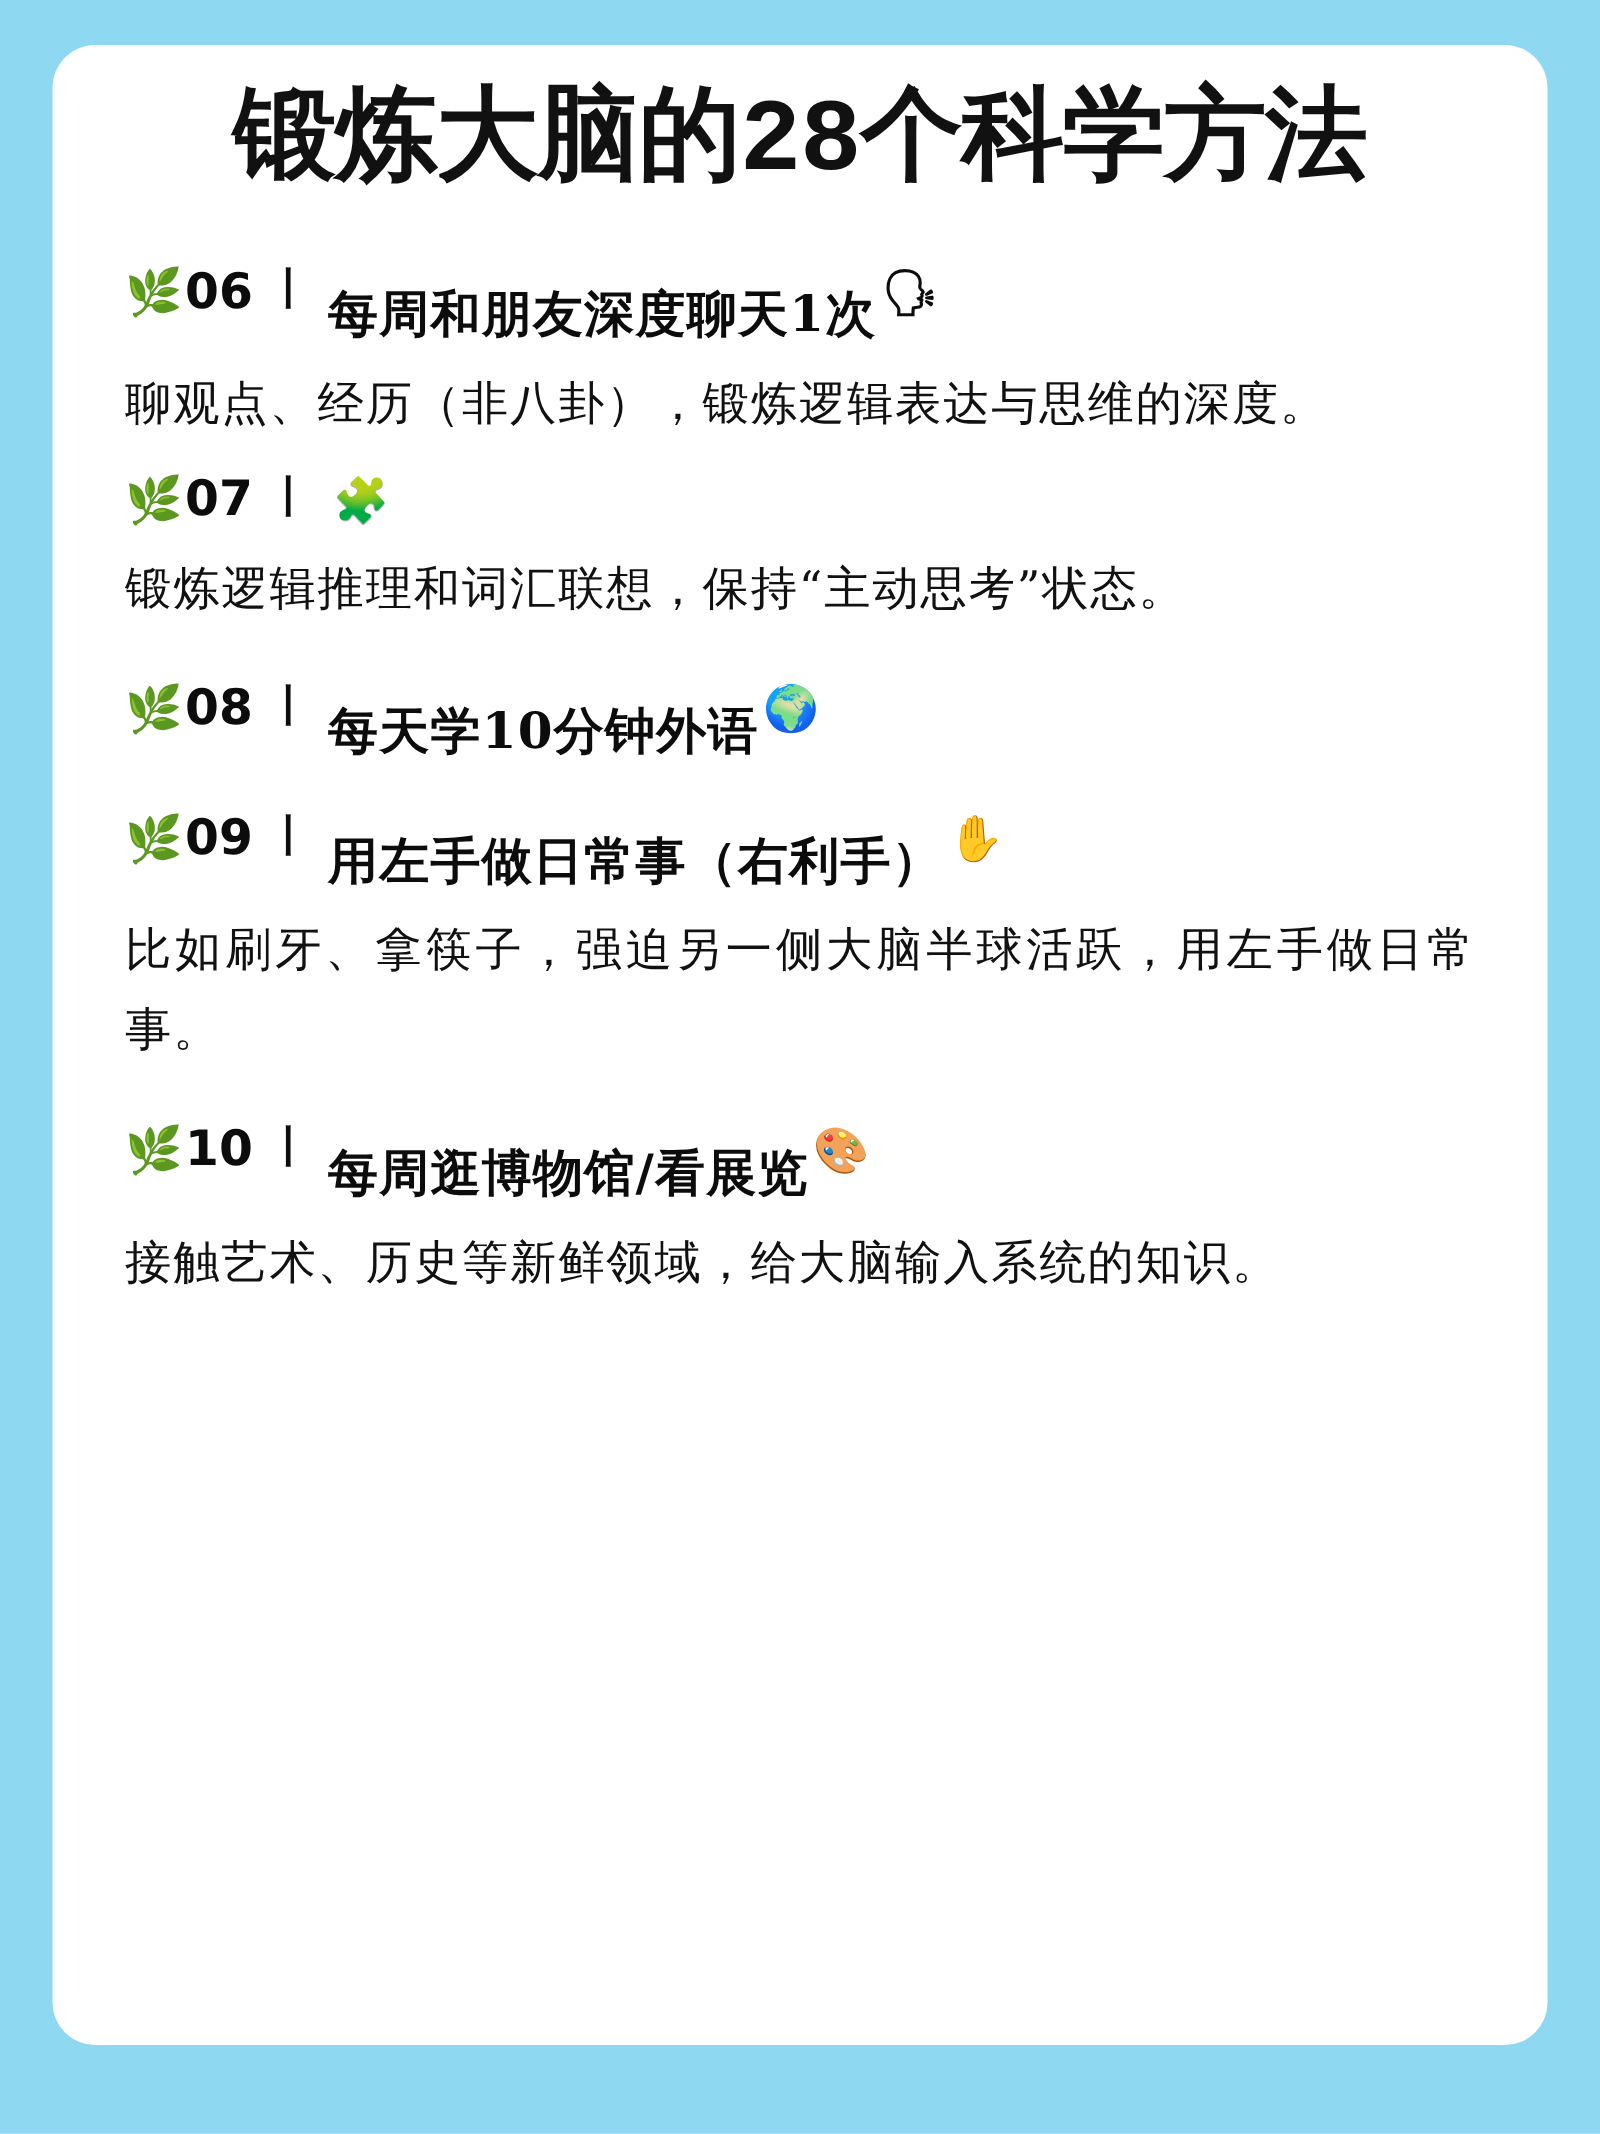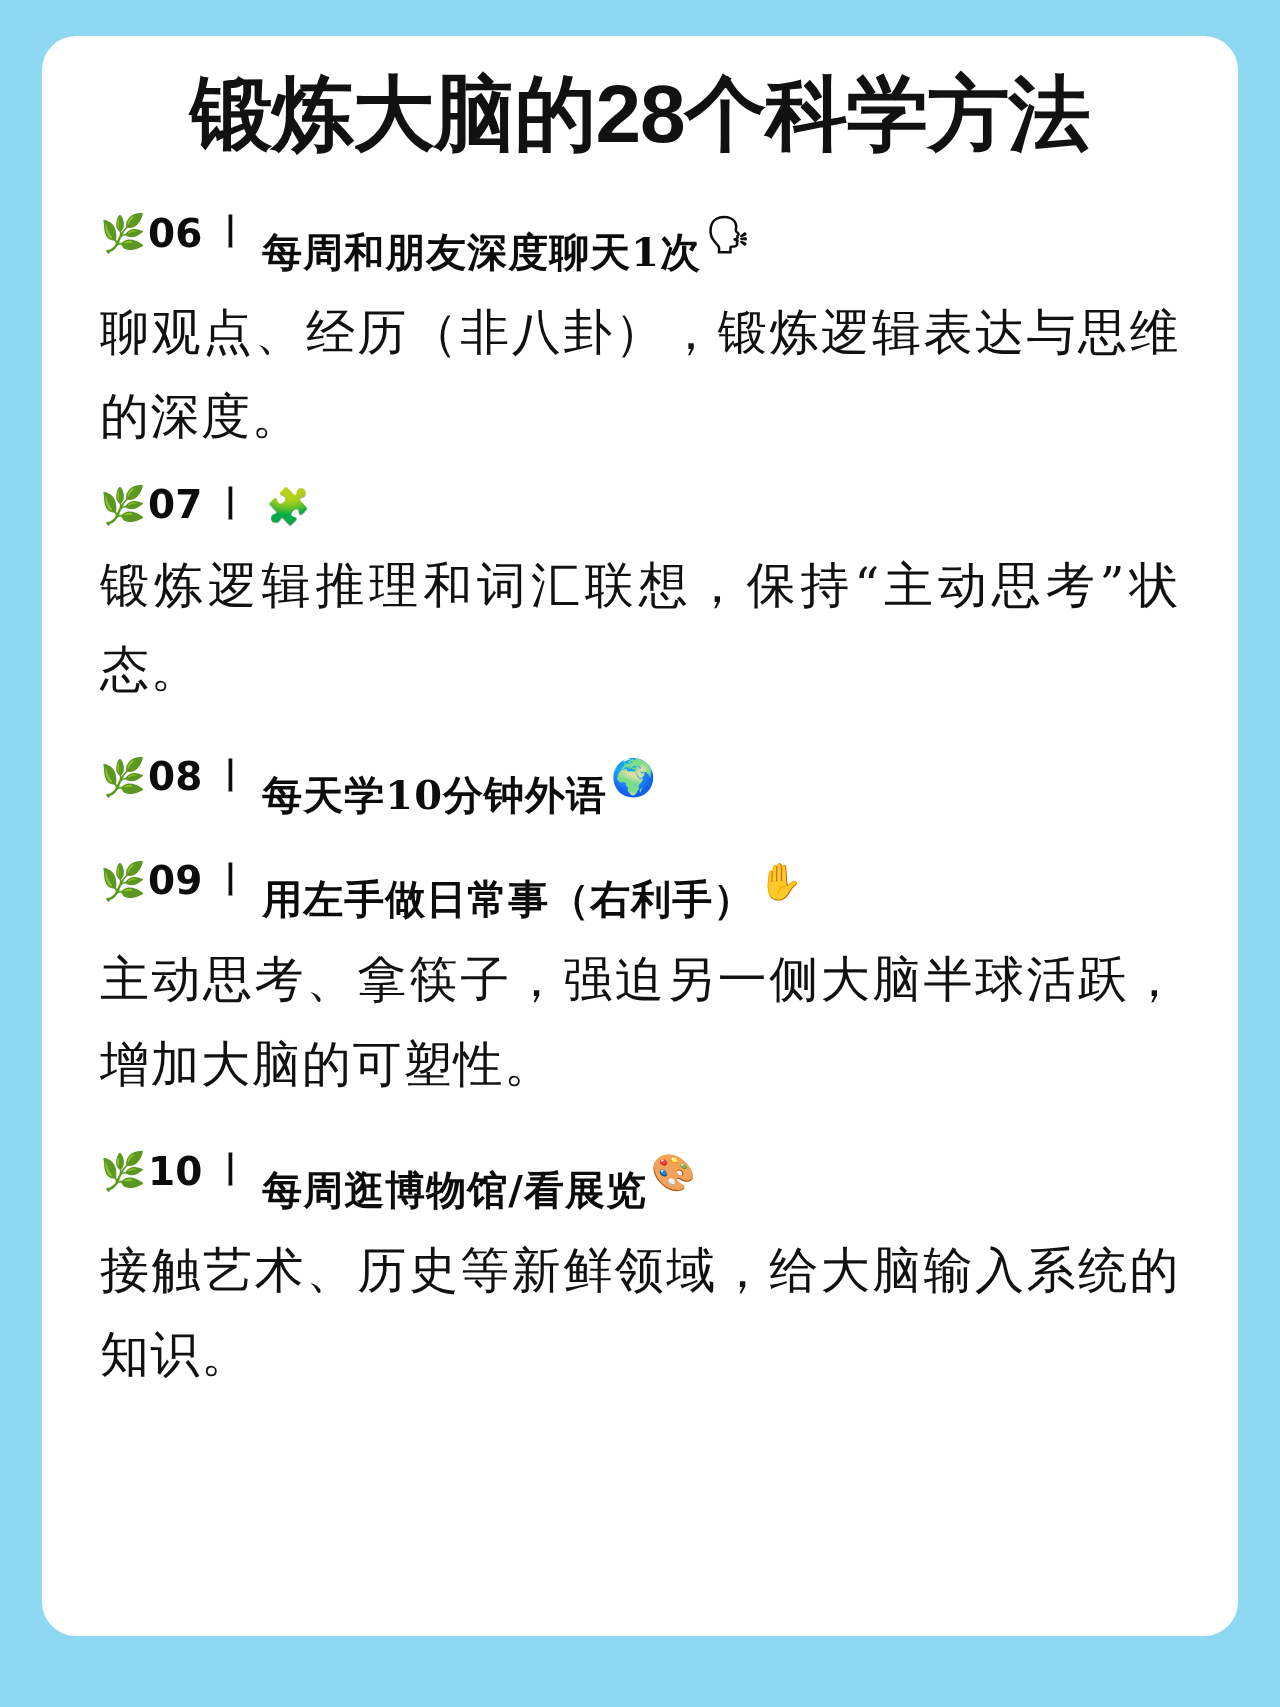--- a/index.html
+++ b/index.html
@@ -19,21 +19,21 @@
     top: 36px;
     width: 1196px;
     height: 1600px;
     background: #ffffff;
     border-radius: 34px;
     box-sizing: border-box;
     padding: 22px 58px 0 58px;
     overflow: hidden;
   }
   .title {
-    font-family: Liberation Sans, sans-serif;
+    font-family: Liberation Mono, monospace;
     font-weight: bold;
     font-size: 82px;
     line-height: 1.18;
     letter-spacing: -1px;
     color: #111111;
     text-align: center;
     margin: 8px 0 22px 0;
     white-space: nowrap;
   }
   .item {
@@ -75,21 +75,21 @@
     letter-spacing: 1px;
     margin-top: 36px;
   }
   .head-emoji {
     font-size: 36px;
     margin-left: 4px;
     line-height: 1;
   }
   .body-text {
     font-family: "DejaVu Serif", serif;
-    font-size: 49px;
+    font-size: 37px;
     line-height: 1.72;
     color: #111111;
     margin: 8px 0 16px 0;
     letter-spacing: 1.5px;
     text-align: justify;
     text-justify: inter-ideograph;
   }
 </style>
 </head>
 <body>
@@ -130,21 +130,21 @@
   </div>
 
   <div class="item">
     <div class="item-head">
       <span class="leaf">🌿</span>
       <span class="num">09</span>
       <span class="sep">丨</span>
       <span class="head-text">用左手做日常事（右利手）</span>
       <span class="head-emoji">✋</span>
     </div>
-    <div class="body-text">主动思考、拿筷子，强迫另一侧大脑半球活跃，增加大脑的可塑性。</div>
+    <div class="body-text">比如刷牙、拿筷子，强迫另一侧大脑半球活跃，用左手做日常事。</div>
   </div>
 
   <div class="item">
     <div class="item-head">
       <span class="leaf">🌿</span>
       <span class="num">10</span>
       <span class="sep">丨</span>
       <span class="head-text">每周逛博物馆/看展览</span>
       <span class="head-emoji">🎨</span>
     </div>

